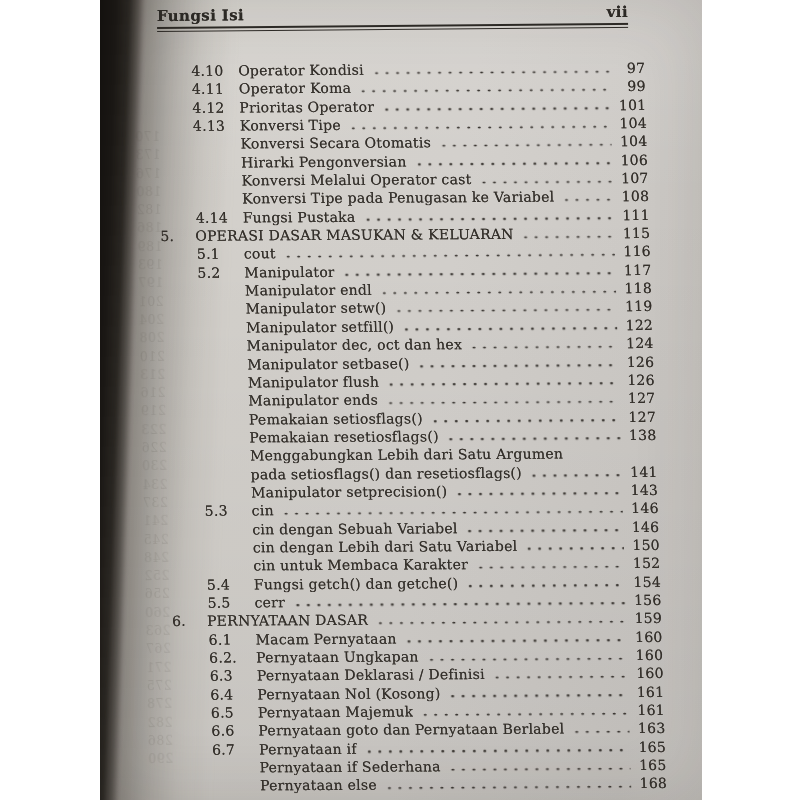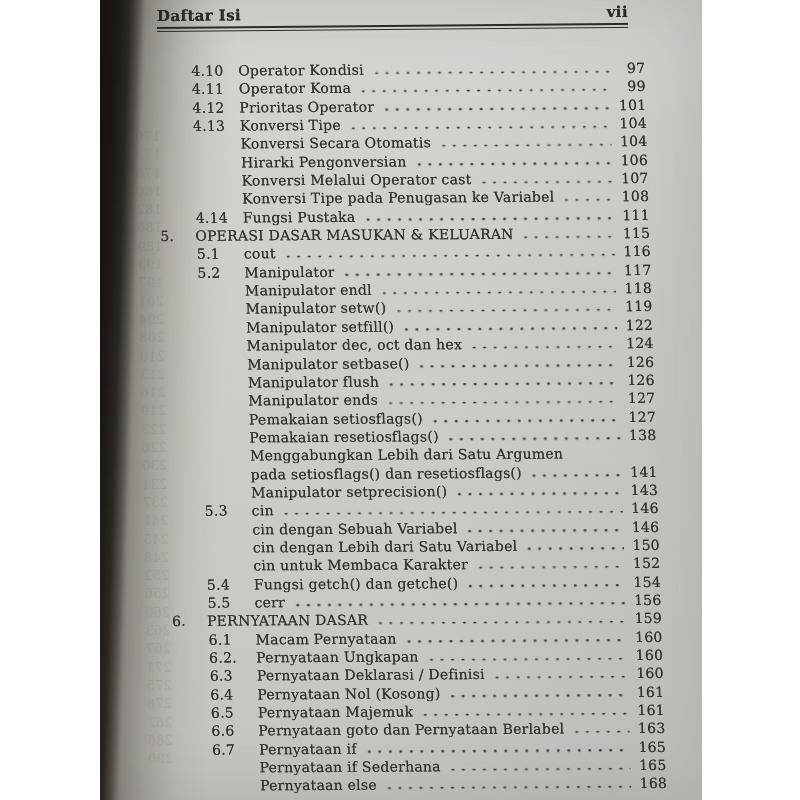--- a/index.html
+++ b/index.html
@@ -126,21 +126,21 @@
         <span>271</span>
         <span>275</span>
         <span>278</span>
         <span>282</span>
         <span>286</span>
         <span>290</span>
       </div>
 
     <div class="head">
       <div class="head-line">
-        <span class="head-title">Daftar Isi</span>
+        <span class="head-title">Fungsi Isi</span>
         <span class="head-folio">vii</span>
       </div>
       <div class="head-rule"></div>
     </div>
 
     <div class="toc">
         <div class="row lvl-section">
     <span class="num">4.10</span>
     <span class="title">Operator Kondisi</span>
     <span class="leader"></span>

